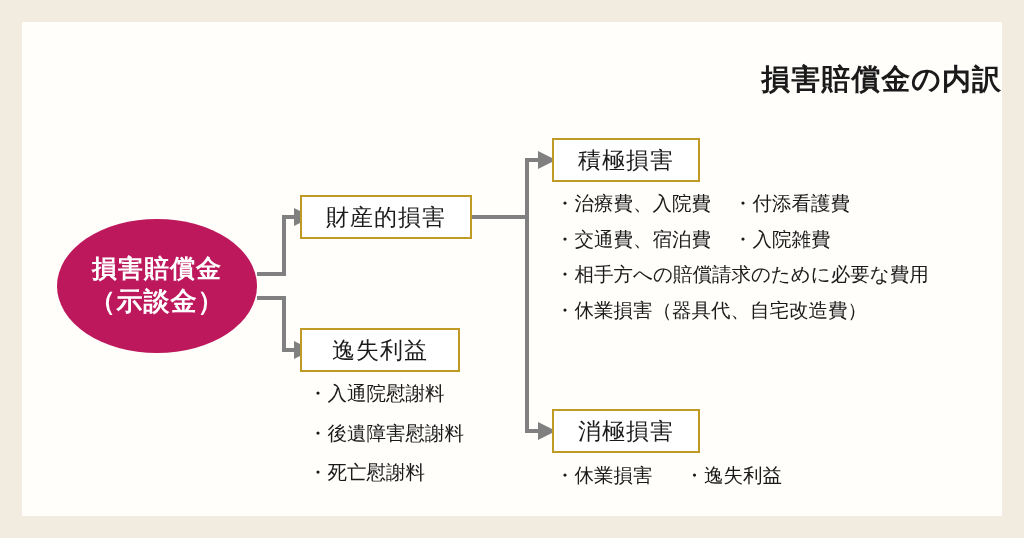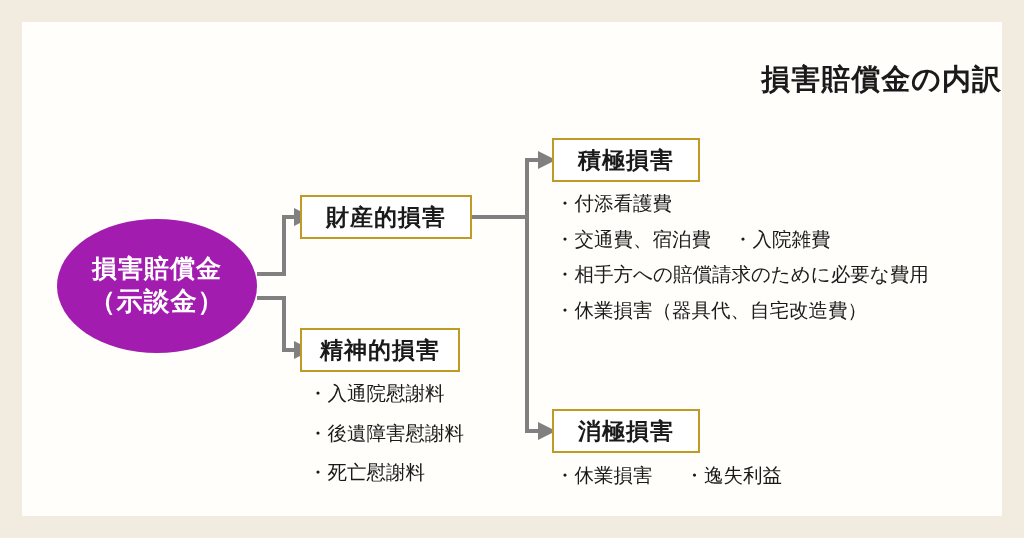--- a/index.html
+++ b/index.html
@@ -39,21 +39,21 @@
     letter-spacing: 1px;
   }
   
   #root-node {
     position: absolute;
     left: 35px;
     top: 197px;
     width: 200px;
     height: 134px;
     border-radius: 50%;
-    background: #a21caf;
+    background: #be185d;
     color: #ffffff;
     display: flex;
     flex-direction: column;
     align-items: center;
     justify-content: center;
   }
   #root-node .l1 {
     font-size: 25px;
     font-weight: bold;
     letter-spacing: 1px;
@@ -65,21 +65,21 @@
     letter-spacing: 1px;
     line-height: 1.3;
   }
   
   .box {
     position: absolute;
     border: 2px solid #bf9b25;
     background: #ffffff;
     color: #1a1a1a;
     font-size: 23px;
-    font-weight: bold;
+    font-weight: normal;
     letter-spacing: 1px;
     display: flex;
     align-items: center;
     justify-content: center;
     box-sizing: border-box;
   }
   #box-zaisan { left: 278px; top: 173px; width: 172px; height: 44px; }
   #box-seishin { left: 278px; top: 306px; width: 160px; height: 44px; }
   #box-sekkyoku { left: 530px; top: 116px; width: 148px; height: 44px; }
   #box-shoukyoku { left: 530px; top: 387px; width: 148px; height: 44px; }
@@ -136,26 +136,27 @@
     </svg>
 
     <div id="title">損害賠償金の内訳</div>
 
     <div id="root-node">
       <div class="l1">損害賠償金</div>
       <div class="l2">（示談金）</div>
     </div>
 
     <div class="box" id="box-zaisan">財産的損害</div>
-    <div class="box" id="box-seishin">精神的損害</div>
+    <div class="box" id="box-seishin">逸失利益</div>
     <div class="box" id="box-sekkyoku">積極損害</div>
     <div class="box" id="box-shoukyoku">消極損害</div>
 
     <div class="item-list" id="list-sekkyoku">
       <div class="row">
+        <span class="item">・治療費、入院費</span>
         <span class="item">・付添看護費</span>
       </div>
       <div class="row">
         <span class="item">・交通費、宿泊費</span>
         <span class="item">・入院雑費</span>
       </div>
       <div class="row">
         <span class="item">・相手方への賠償請求のために必要な費用</span>
       </div>
       <div class="row">

